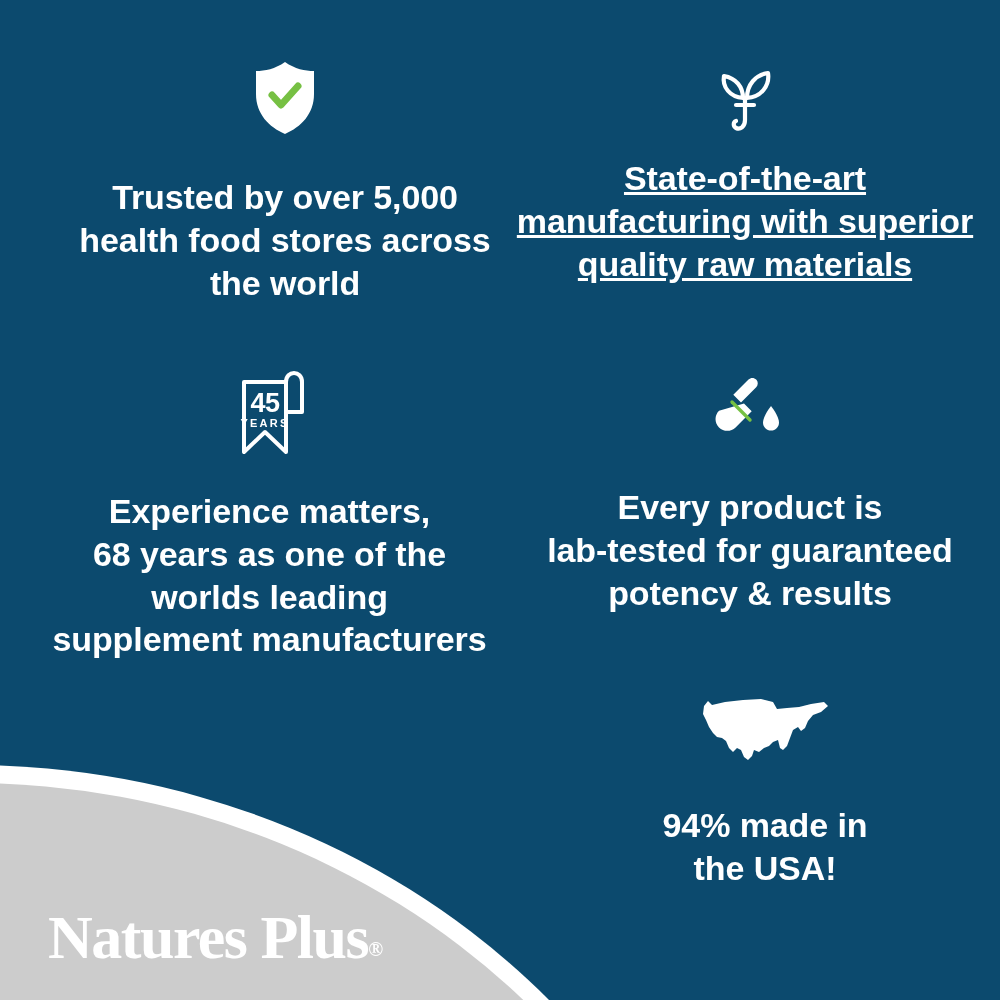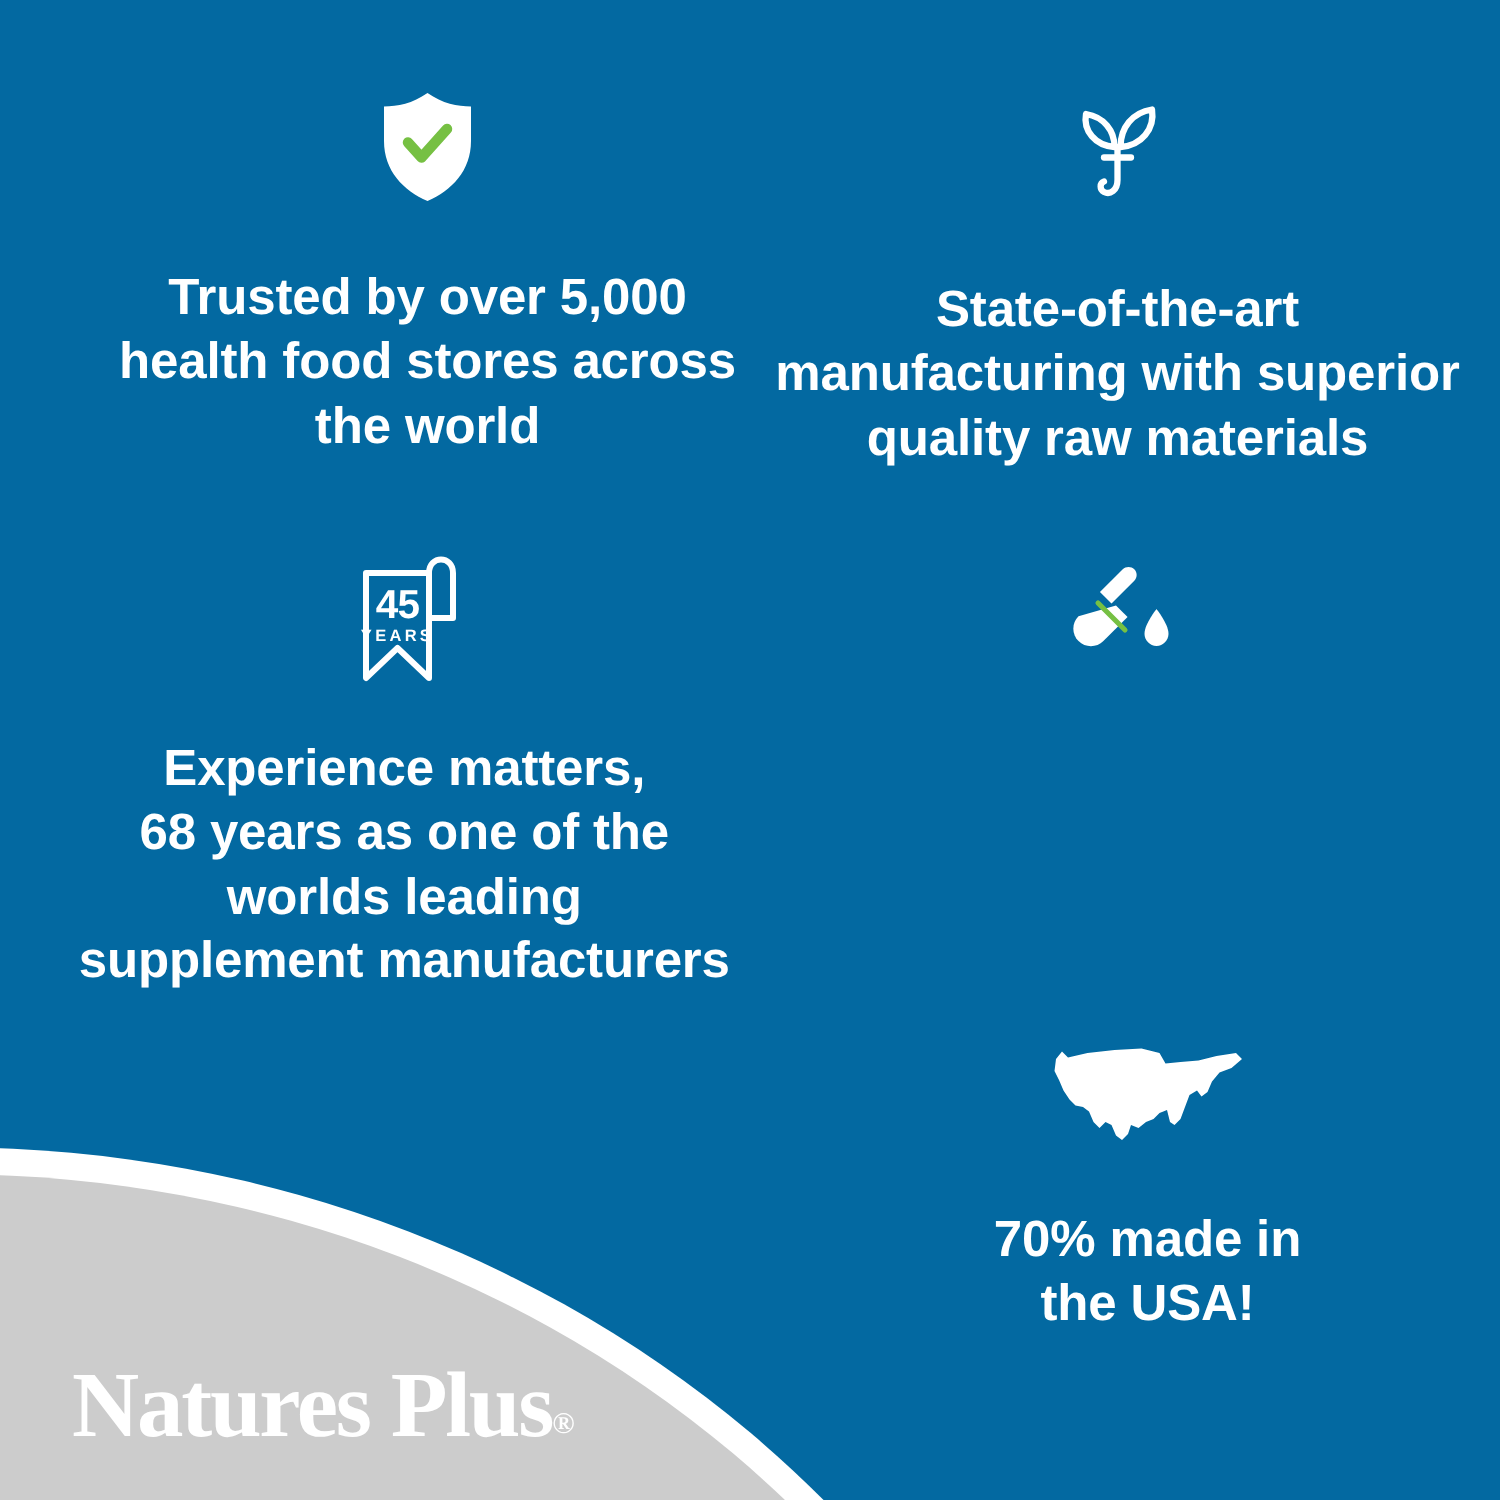--- a/index.html
+++ b/index.html
@@ -9,21 +9,21 @@
   body {
     width: 1000px;
     height: 1000px;
     font-family: "Liberation Sans", sans-serif;
     overflow: hidden;
   }
   #page {
     position: relative;
     width: 1000px;
     height: 1000px;
-    background: #0369a1;
+    background: #0c4a6e;
     overflow: hidden;
   }
 
   
   .feature {
     position: absolute;
     text-align: center;
     color: #ffffff;
   }
   .feature-icon {
@@ -41,21 +41,21 @@
   }
 
   
   #feature-trusted      { left: 40px;  top: 60px;  width: 490px; }
   #feature-manufacturing{ left: 500px; top: 60px;  width: 490px; }
   #feature-experience   { left: 22px;  top: 370px; width: 495px; }
   #feature-labtested    { left: 505px; top: 370px; width: 490px; }
   #feature-usa          { left: 555px; top: 690px; width: 420px; }
 
   #feature-trusted       .feature-text { margin-top: 36px; }
-  #feature-manufacturing .feature-text { margin-top: 44px; }
+  #feature-manufacturing .feature-text { margin-top: 17px; text-decoration: underline; }
   #feature-experience    .feature-text { margin-top: 26px; }
   #feature-labtested     .feature-text { margin-top: 32px; }
   #feature-usa           .feature-text { margin-top: 30px; }
 
   
   .banner-num {
     font-size: 27px;
     font-weight: bold;
     letter-spacing: -0.5px;
   }
@@ -147,32 +147,35 @@
     <span class="feature-icon">
       <svg width="80" height="80" viewBox="0 0 80 80" aria-hidden="true">
         <g fill="#ffffff">
           <path d="M38.5 9.5 C40.6 7.4 44.1 7.4 46.2 9.5 C48.3 11.6 48.3 15.1 46.2 17.2 L31.0 32.4 L23.3 24.7 Z"></path>
           <path d="M28.0 29.6 L35.7 37.3 L19.6 53.4 C15.0 58.0 7.6 58.0 3.0 53.4 C-1.6 48.8 -1.6 41.4 3.0 36.8 Z" transform="translate(6,4)"></path>
           <path d="M22 32 L40 50" stroke="#76c043" stroke-width="3.4" stroke-linecap="round"></path>
           <path d="M61 36 C61 36 53 46 53 52.5 C53 57 56.6 60.6 61 60.6 C65.4 60.6 69 57 69 52.5 C69 46 61 36 61 36 Z"></path>
         </g>
       </svg>
     </span>
+    <span class="feature-text">Every product is
+lab-tested for guaranteed
+potency &amp; results</span>
   </div>
 
   <div class="feature" id="feature-usa">
     <span class="feature-icon">
       <svg width="140" height="80" viewBox="0 0 140 80" aria-hidden="true">
         <path fill="#ffffff" d="M9 16 L13 11 L17 15 L30 12 L48 10 L66 9 L78 12 L82 19 L92 18 L104 17 L116 14
           L129 12 L133 16 L126 22 L118 25 L113 31 L110 38 L106 41 L103 37 L98 40 L95 48 L92 56 L88 60 L85 58
           L83 50 L78 52 L74 56 L69 58 L64 62 L59 60 L57 66 L53 70 L49 67 L46 60 L42 58 L38 62 L34 58 L31 51
           L27 48 L22 47 L18 43 L14 37 L11 30 L8 24 Z"></path>
       </svg>
     </span>
-    <span class="feature-text">70% made in
+    <span class="feature-text">94% made in
 the USA!</span>
   </div>
 
   <svg id="brand-panel" viewBox="0 0 1000 1000" aria-hidden="true">
     <ellipse cx="-30" cy="1500" rx="790" ry="735" fill="#ffffff"></ellipse>
     <ellipse cx="-30" cy="1500" rx="772" ry="717" fill="#cccccc"></ellipse>
   </svg>
 
   <div id="brand-logo"><span>Natures Plus</span><span class="reg">®</span></div>
 

